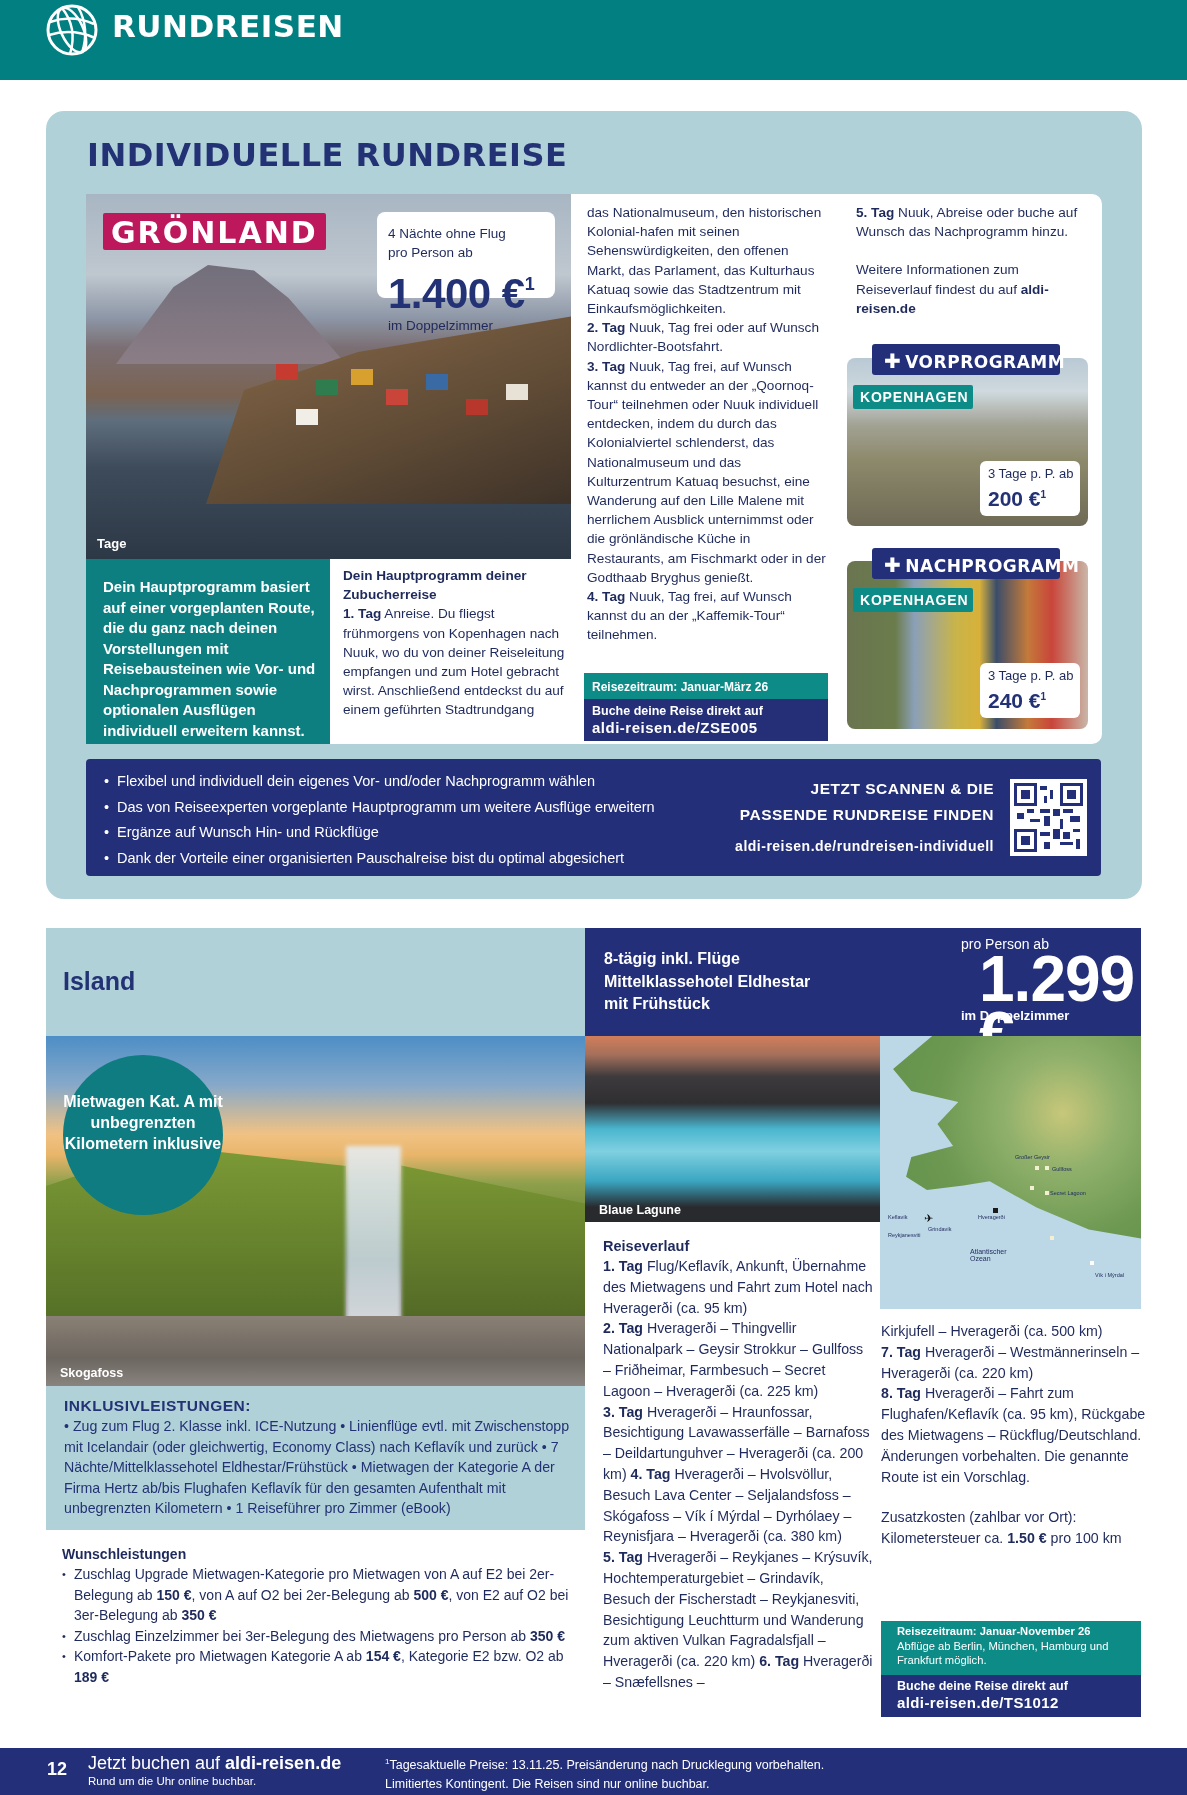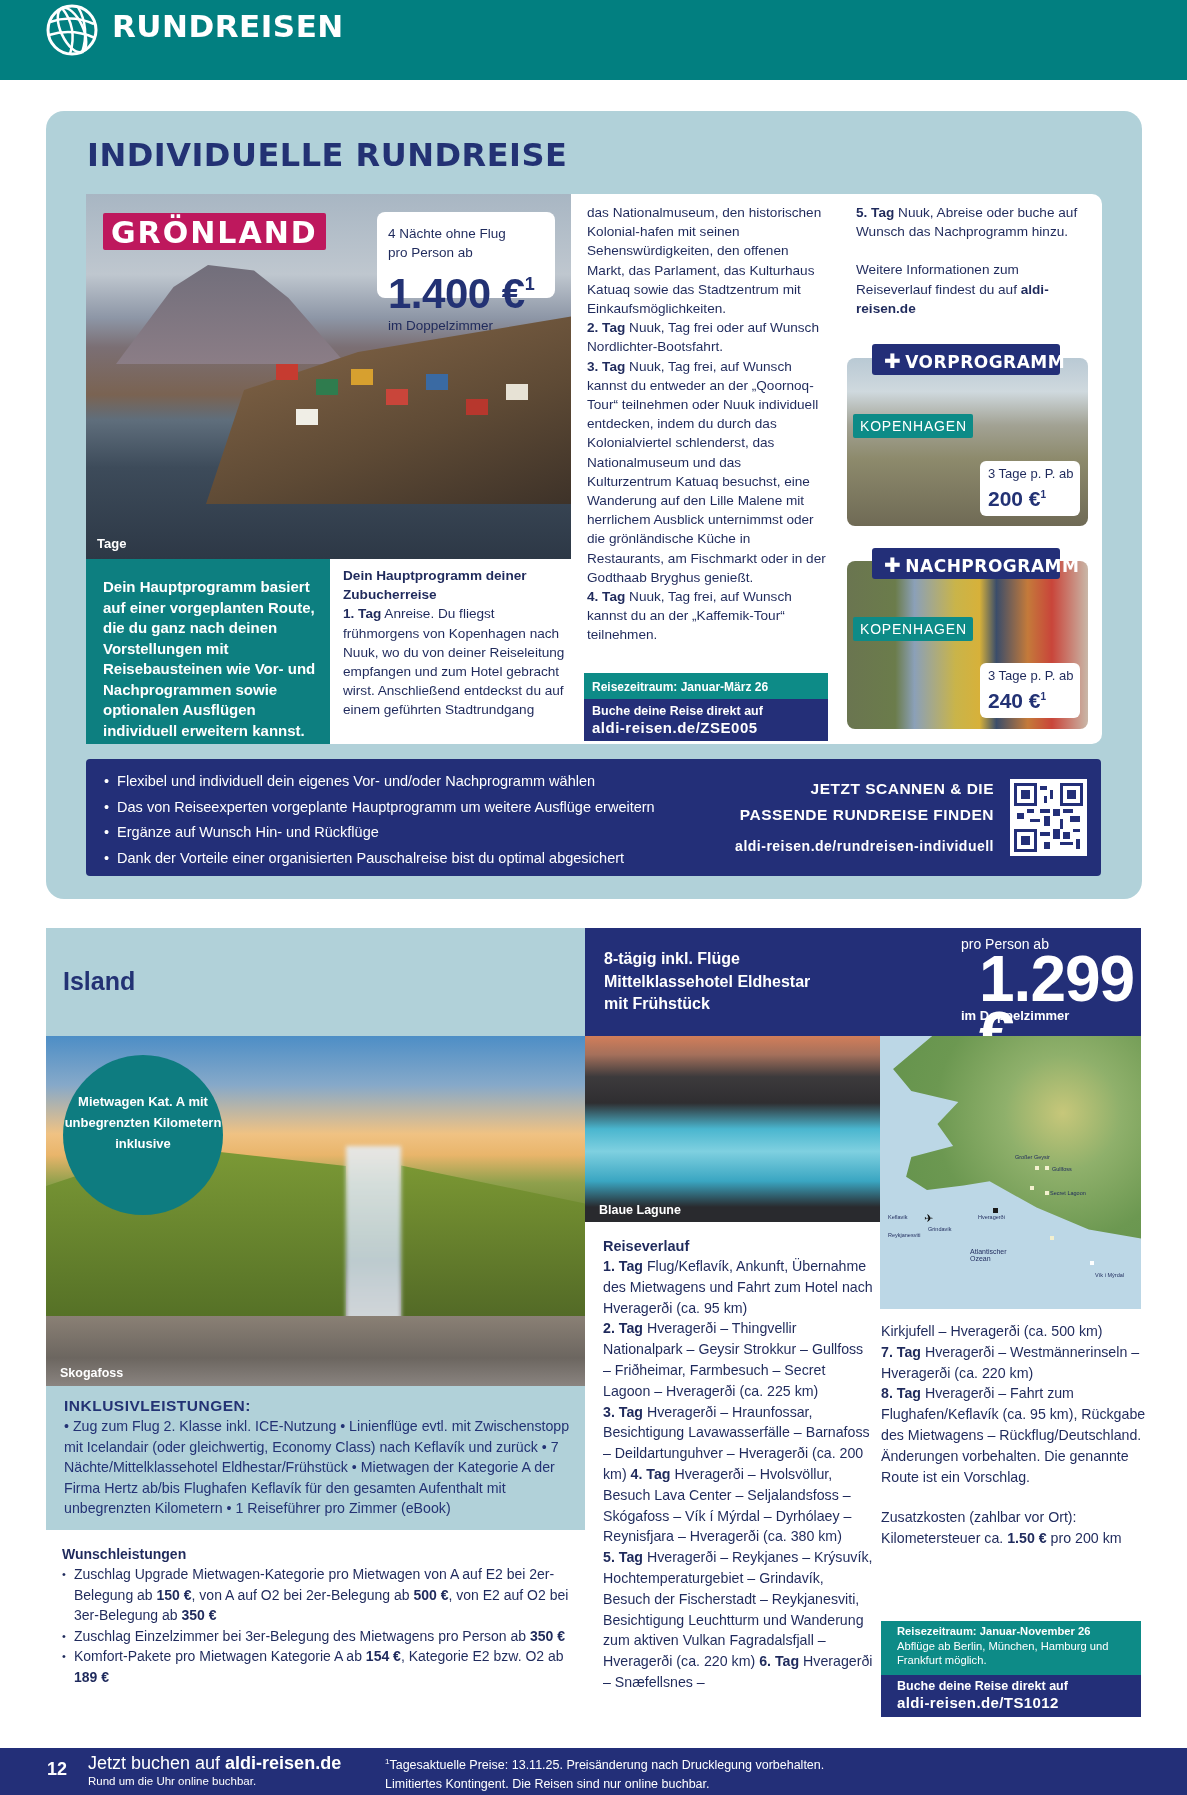--- a/index.html
+++ b/index.html
@@ -51,21 +51,21 @@
   
   .prog { width: 241px; height: 168px; border-radius: 8px; overflow: hidden; }
   .prog1 { left: 847px; top: 358px; background:
       linear-gradient(180deg, #b9c9d4 0%, #cfd9de 20%, #a2a294 40%, #8d8a6c 60%, #6f6a55 100%); }
   .prog2 { left: 847px: top: 0; }
   .prog2 { left: 847px; top: 561px; background:
       linear-gradient(90deg, #6a7550 0%, #6b7c4b 20%, #8ba0b8 28%, #c9b44a 45%, #d7b13a 55%, #3b4d6a 62%, #c47a3a 75%, #c9453a 85%, #c9b7a8 100%); }
   .prog-head { height: 31px; background: #232f78; color: #fff; font-weight: 700; font-size: 17px; letter-spacing: 0.5px; border-radius: 3px; padding: 5px 0 0 12px; font-family: "DejaVu Sans", sans-serif; }
   .prog-head1 { left: 872px; top: 344px; width: 188px; }
   .prog-head2 { left: 872px; top: 548px; width: 188px; }
-  .prog-city { height: 24px; background: #0d8b87; color: #fff; font-weight: 400; font-size: 14px; letter-spacing: 0.8px; padding: 4px 0 0 7px; border-radius: 2px; margin-top: 29px; }
+  .prog-city { height: 24px; background: #0d8b87; color: #fff; font-weight: 700; font-size: 14px; letter-spacing: 0.8px; padding: 4px 0 0 7px; border-radius: 2px; }
   .prog-city1 { left: 853px; top: 385px; width: 120px; }
   .prog-city2 { left: 853px; top: 588px; width: 120px; }
   .prog-price { width: 100px; height: 55px; background: #fff; border-radius: 6px; padding: 5px 0 0 8px; }
   .prog-price .s { font-size: 13px; line-height: 16px; }
   .prog-price .b { font-size: 21px; font-weight: 700; color: #233274; line-height: 26px; }
   .prog-price1 { left: 980px; top: 461px; }
   .prog-price2 { left: 980px; top: 663px; }
 
   
   .bullets { left: 86px; top: 759px; width: 1015px; height: 117px; background: #232f78; border-radius: 4px; color: #fff; }
@@ -85,21 +85,21 @@
   .is-navy .price { position: absolute; left: 394px; top: 23px; font-size: 64px; font-weight: 700; letter-spacing: -1px; line-height: 56px; }
   .is-navy .dz { position: absolute; left: 376px; top: 80px; font-size: 13px; font-weight: 700; }
 
   .skoga { left: 46px; top: 1036px; width: 539px; height: 350px; overflow: hidden;
     background: linear-gradient(180deg, #4d8ec6 0%, #86a9c9 14%, #f0c283 28%, #e9b56b 34%, #8fa04c 42%, #5d7d2b 58%, #5d6a44 66%, #7c746c 74%, #8b8076 100%); }
   .skoga .falls { position: absolute; left: 300px; top: 110px; width: 55px; height: 190px; background: linear-gradient(180deg,#e7ecf0,#c8d6df 60%,#dfe4e6); filter: blur(2px); opacity: 0.9; }
   .skoga .cliffL { position: absolute; left: 0; top: 110px; width: 300px; height: 200px; background: linear-gradient(180deg,#7c9a36,#4f6a24); clip-path: polygon(0 20%, 40% 0, 100% 10%, 100% 100%, 0 100%); }
   .skoga .cliffR { position: absolute; left: 355px; top: 120px; width: 184px; height: 190px; background: linear-gradient(180deg,#7d9a34,#4b6124); clip-path: polygon(0 5%, 100% 25%, 100% 100%, 0 100%); }
   .skoga .ground { position: absolute; left: 0; top: 280px; width: 539px; height: 70px; background: linear-gradient(180deg,#8a8075,#6c6660 60%,#8a8480); }
   .skoga-caption { left: 60px; top: 1366px; color: #fff; font-size: 12.5px; font-weight: 700; }
-  .mietwagen-circle { left: 63px; top: 1055px; width: 160px; height: 160px; border-radius: 50%; background: #0e7c80; color: #fff; text-align: center; font-weight: 700; font-size: 13px; line-height: 21px; padding-top: 36px; }
+  .mietwagen-circle { left: 63px; top: 1055px; width: 160px; height: 160px; border-radius: 50%; background: #0e7c80; color: #fff; text-align: center; font-weight: 700; font-size: 16px; line-height: 21px; padding-top: 36px; }
 
   .blaue { left: 585px; top: 1036px; width: 295px; height: 186px; overflow: hidden;
     background: linear-gradient(180deg, #d27e5a 0%, #a5705b 10%, #3c3a3c 22%, #2f2e31 36%, #4ab6cf 50%, #7fd0e0 62%, #3aa6c2 78%, #292a2e 92%); }
   .blaue-caption { left: 599px; top: 1203px; color: #fff; font-size: 12.5px; font-weight: 700; }
 
   .map { left: 880px; top: 1036px; width: 261px; height: 273px; overflow: hidden; background: #bcd7e6; }
   .map .land { position: absolute; left: 0; top: 0; width: 261px; height: 220px;
     background: radial-gradient(circle at 70% 35%, #c7c77a 0%, #8fb06b 25%, #6c9851 55%, #5f8f49 100%);
     clip-path: polygon(5% 15%, 20% 0, 100% 0, 100% 92%, 80% 88%, 60% 78%, 42% 66%, 32% 68%, 18% 70%, 10% 64%, 12% 55%, 28% 50%, 22% 40%, 30% 30%, 12% 25%); }
   .map .label { position: absolute; font-size: 5.5px; color: #1f2a5c; }
@@ -336,21 +336,21 @@
   <div><b>3. Tag</b> <span>Hveragerði – Hraunfossar, Besichtigung Lavawasserfälle – Barnafoss – Deildartunguhver – Hveragerði (ca. 200 km)</span> <b>4. Tag</b> <span>Hveragerði – Hvolsvöllur, Besuch Lava Center – Seljalandsfoss – Skógafoss – Vík í Mýrdal – Dyrhólaey – Reynisfjara – Hveragerði (ca. 380 km)</span></div>
   <div><b>5. Tag</b> <span>Hveragerði – Reykjanes – Krýsuvík, Hochtemperaturgebiet – Grindavík, Besuch der Fischerstadt – Reykjanesviti, Besichtigung Leuchtturm und Wanderung zum aktiven Vulkan Fagradalsfjall – Hveragerði (ca. 220 km)</span> <b>6. Tag</b> <span>Hveragerði – Snæfellsnes –</span></div>
 </div>
 
 <div class="abs rv-right">
   <div>Kirkjufell – Hveragerði (ca. 500 km)</div>
   <div><b>7. Tag</b> <span>Hveragerði – Westmännerinseln – Hveragerði (ca. 220 km)</span></div>
   <div><b>8. Tag</b> <span>Hveragerði – Fahrt zum Flughafen/Keflavík (ca. 95 km), Rückgabe des Mietwagens – Rückflug/Deutschland.</span></div>
   <div>Änderungen vorbehalten. Die genannte Route ist ein Vorschlag.</div>
   <div style="margin-top:20px;">Zusatzkosten (zahlbar vor Ort):</div>
-  <div><span>Kilometersteuer ca. </span><b>1.50 €</b><span> pro 200 km</span></div>
+  <div><span>Kilometersteuer ca. </span><b>1.50 €</b><span> pro 100 km</span></div>
 </div>
 
 <div class="abs is-reise-teal">
   <div style="font-weight:700;">Reisezeitraum: Januar-November 26</div>
   <div>Abflüge ab Berlin, München, Hamburg und Frankfurt möglich.</div>
 </div>
 <div class="abs is-reise-navy">
   <div class="l1">Buche deine Reise direkt auf</div>
   <div class="l2">aldi-reisen.de/TS1012</div>
 </div>

